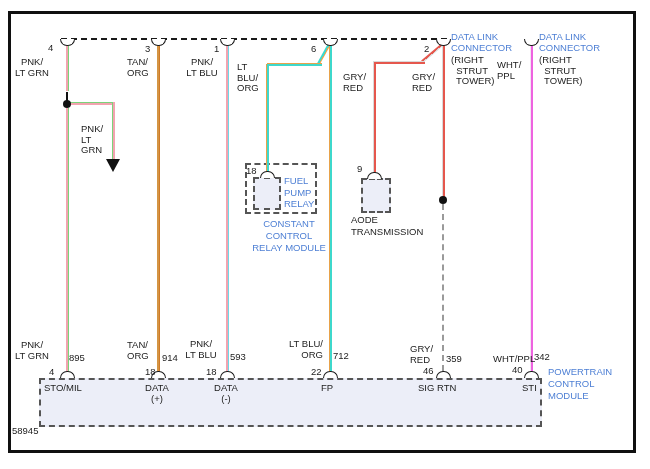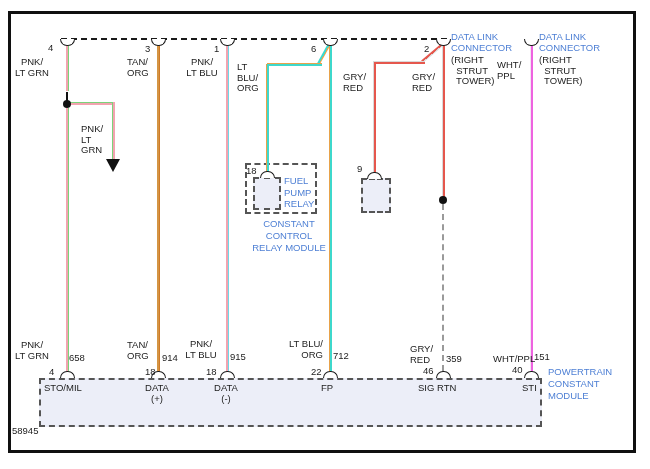--- a/index.html
+++ b/index.html
@@ -127,56 +127,58 @@
 
   <div class="lbl" style="left:246px;top:166px">18</div>
   <div class="lbl blue" style="left:284px;top:175px;line-height:11.5px">FUEL
 PUMP
 RELAY</div>
   <div class="lbl blue ctr lh12" style="left:234px;top:218px;width:110px">CONSTANT
 CONTROL
 RELAY MODULE</div>
 
   <div class="lbl" style="left:357px;top:164px">9</div>
+  <div class="lbl lh12" style="left:351px;top:214px">AODE
+TRANSMISSION</div>
 
   <div class="lbl ctr" style="left:6px;top:340px;width:52px">PNK/
 LT GRN</div>
-  <div class="lbl" style="left:69px;top:353px">658</div>
+  <div class="lbl" style="left:69px;top:353px">895</div>
   <div class="lbl" style="left:49px;top:367px">4</div>
   <div class="lbl" style="left:44px;top:383px">STO/MIL</div>
 
   <div class="lbl" style="left:127px;top:340px">TAN/
 ORG</div>
   <div class="lbl" style="left:162px;top:353px">914</div>
   <div class="lbl" style="left:145px;top:367px">18</div>
   <div class="lbl ctr" style="left:143px;top:383px;width:28px">DATA
 (+)</div>
 
   <div class="lbl ctr" style="left:182px;top:339px;width:38px">PNK/
 LT BLU</div>
-  <div class="lbl" style="left:230px;top:352px">915</div>
+  <div class="lbl" style="left:230px;top:352px">593</div>
   <div class="lbl" style="left:206px;top:367px">18</div>
   <div class="lbl ctr" style="left:212px;top:383px;width:28px">DATA
 (-)</div>
 
   <div class="lbl rt" style="left:271px;top:339px;width:52px">LT BLU/
 ORG</div>
   <div class="lbl" style="left:333px;top:351px">712</div>
   <div class="lbl" style="left:311px;top:367px">22</div>
   <div class="lbl" style="left:321px;top:383px">FP</div>
 
   <div class="lbl" style="left:410px;top:344px">GRY/
 RED</div>
   <div class="lbl" style="left:446px;top:354px">359</div>
   <div class="lbl" style="left:423px;top:366px">46</div>
   <div class="lbl" style="left:418px;top:383px">SIG RTN</div>
 
   <div class="lbl" style="left:493px;top:354px">WHT/PPL</div>
-  <div class="lbl" style="left:534px;top:352px">151</div>
+  <div class="lbl" style="left:534px;top:352px">342</div>
   <div class="lbl" style="left:512px;top:365px">40</div>
   <div class="lbl" style="left:522px;top:383px">STI</div>
 
   <div class="lbl blue lh12" style="left:548px;top:366px">POWERTRAIN
-CONSTANT
+CONTROL
 MODULE</div>
 
   <div class="lbl" style="left:12px;top:426px">58945</div>
 </div>
 
 </body></html>

